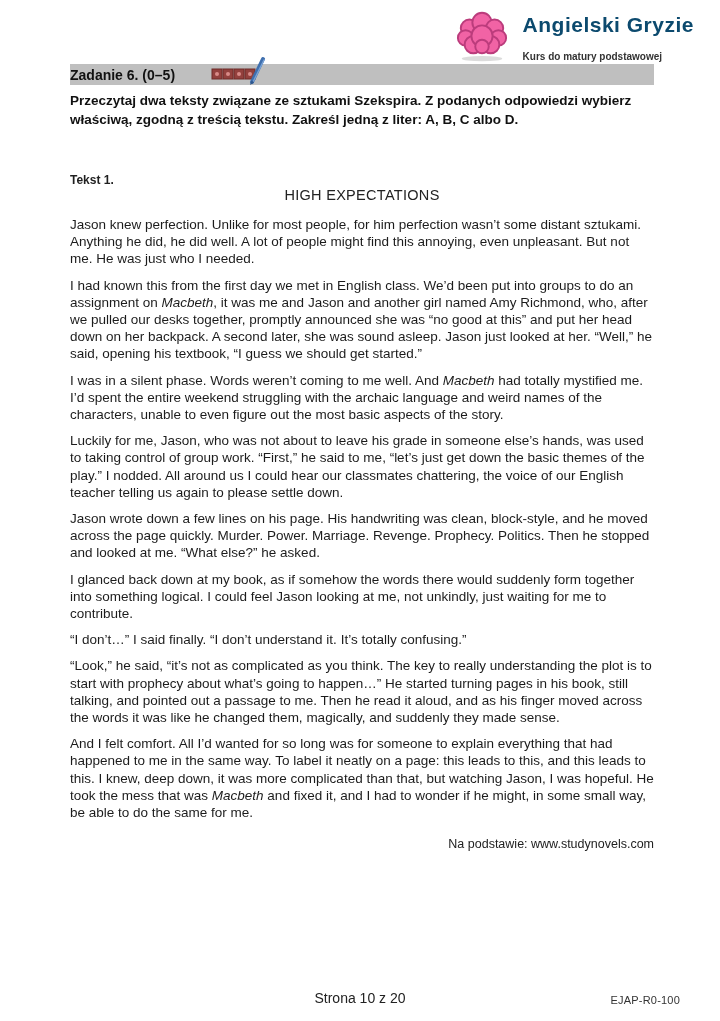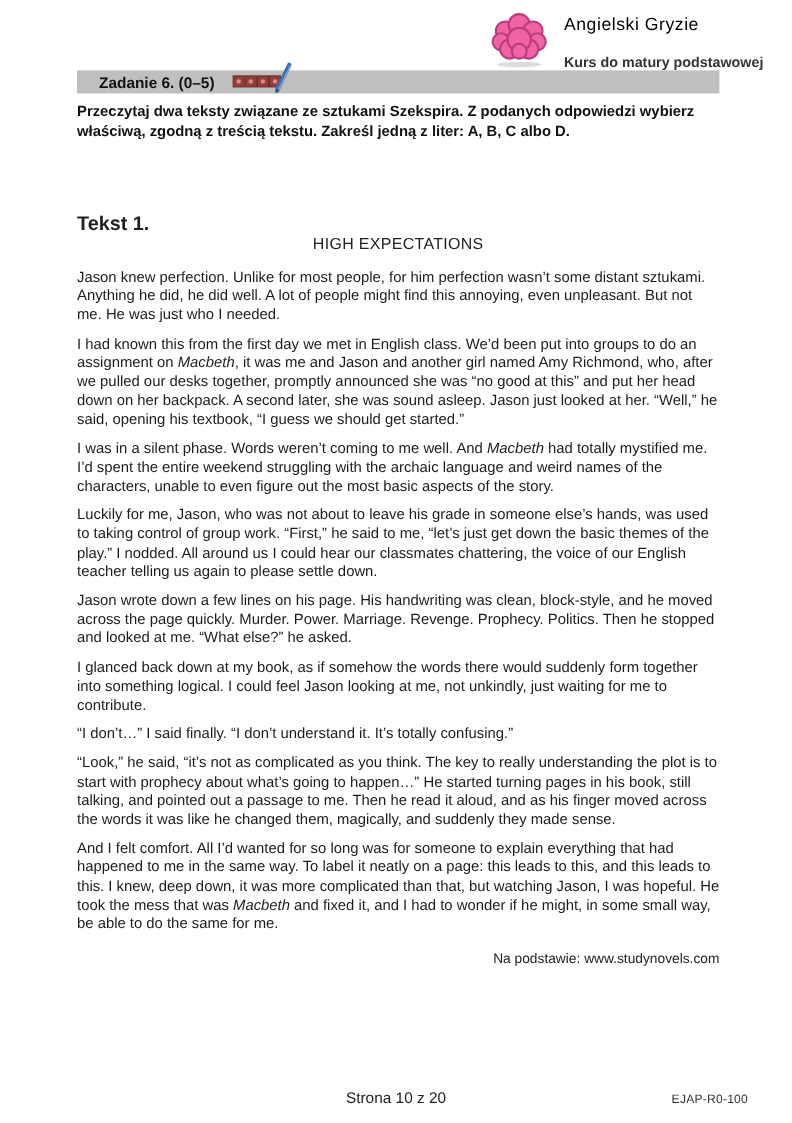--- a/index.html
+++ b/index.html
@@ -12,59 +12,59 @@
     overflow: hidden;
   }
 
   
   .logo {
     position: absolute; top: 8px; right: 26px;
     display: flex; align-items: center; gap: 12px;
   }
   .logo-text { display: flex; flex-direction: column; }
   .logo-brand {
-    font-size: 16px; font-weight: normal; color: #000000;
+    font-size: 21px; font-weight: bold; color: #0c4a6e;
     letter-spacing: 0.5px; line-height: 24px;
   }
   .logo-subtitle {
-    font-size: 13px; font-weight: bold; color: #333333;
+    font-size: 10px; font-weight: bold; color: #333333;
     margin-top: 14px;
   }
 
   
   .content {
     position: absolute; left: 70px; top: 64px; width: 584px;
   }
 
   .task-bar {
     position: relative;
     background: #bfbfbf;
     height: 21px;
     display: flex; align-items: center;
     overflow: visible;
   }
   .task-bar-label {
-    font-weight: bold; font-size: 14px; padding-left: 20px; color: #111;
+    font-weight: bold; font-size: 14px; padding-left: 0; color: #111;
   }
   .badge {
     position: absolute; left: 140px; top: -9px; width: 58px; height: 30px;
   }
 
   .instructions {
     margin-top: 6px;
     font-weight: bold;
     font-size: 13.5px;
     line-height: 19px;
     color: #111;
   }
 
   .tekst-label {
-    margin-top: 64px;
+    margin-top: 44px;
     font-weight: bold;
-    font-size: 18px;
+    font-size: 12px;
   }
   .text-title {
     text-align: center;
     font-size: 14.5px;
     letter-spacing: 0.3px;
     color: #222;
   }
 
   .paragraphs { margin-top: 13px; }
   .paragraphs p {

